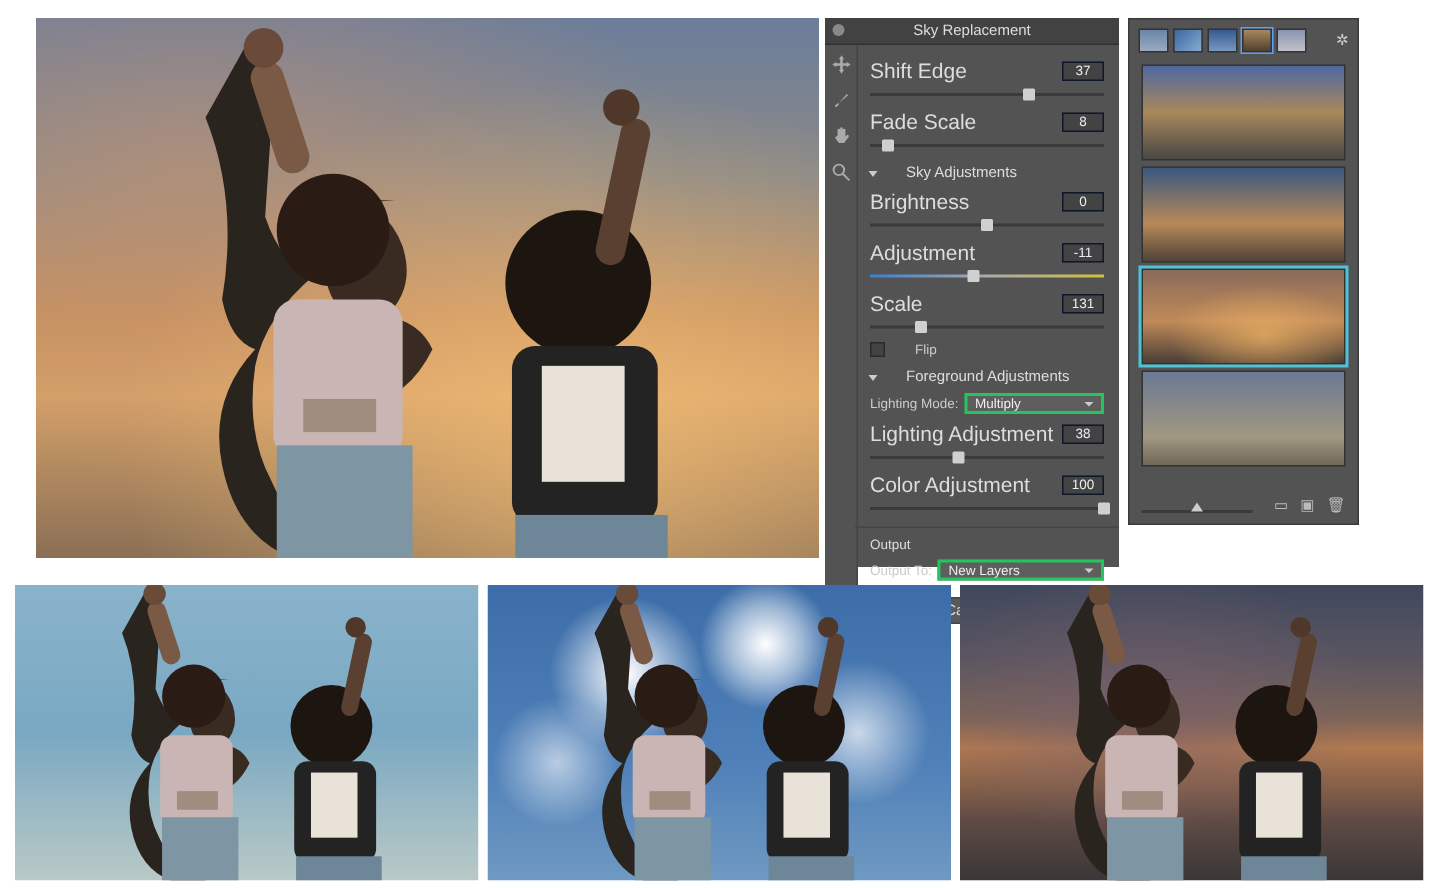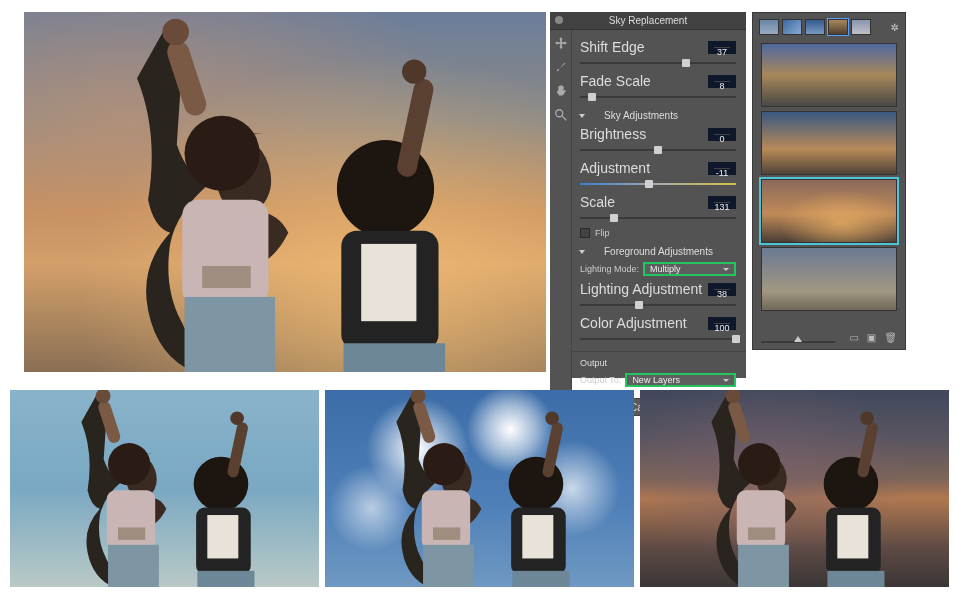--- a/index.html
+++ b/index.html
@@ -12,28 +12,28 @@
   .win-dot { position: absolute; left: 5px; top: 4px; width: 8px; height: 8px; border-radius: 50%; background: #888; }
   .dialog-body { display: flex; flex: 1; }
   .dialog-tools { width: 22px; background: #535353; border-right: 1px solid #444; display: flex; flex-direction: column; align-items: center; padding-top: 6px; gap: 10px; }
   .tool-icon { width: 14px; height: 14px; color: #aaa; }
   .dialog-content { flex: 1; padding: 6px 10px 6px 8px; display: flex; flex-direction: column; gap: 2px; font-size: 9px; }
   .sky-row { display: flex; align-items: center; gap: 6px; margin-bottom: 6px; }
   .sky-thumb { width: 58px; height: 42px; border: 1px solid #2e2e2e; background: linear-gradient(180deg,#8a6a4a 0%,#c68a4e 40%,#6a5a48 60%,#3a3a3a 100%); position: relative; }
   .sky-thumb::after{content:"";position:absolute;right:-12px;top:50%;border:4px solid transparent;border-top-color:#ccc;transform:translateY(-2px);}
   .param-row { display: flex; justify-content: space-between; align-items: center; margin-top: 3px; }
   .param-label { color: #ddd; font-size: 14px; }
-  .param-value { width: 28px; height: 13px; background: #434343; border: 6px solid #0f172a; text-align: center; font-size: 9px; color: #eee; line-height: 11px; }
+  .param-value { width: 28px; height: 13px; background: #434343; border: 1px solid #0f172a; text-align: center; font-size: 9px; color: #eee; line-height: 11px; }
   .slider { position: relative; height: 10px; margin-top: 1px; }
   .slider-track { position: absolute; left: 0; right: 0; top: 4px; height: 2px; background: #3a3a3a; }
   .slider-thumb { position: absolute; top: 1px; width: 8px; height: 8px; background: #d0d0d0; border-radius: 1px; transform: translateX(-50%); }
   .slider-temp .slider-track { background: linear-gradient(90deg,#3a7fd0,#aaa,#d0c040); }
   .section-head { display:flex; align-items:center; gap:20px; margin-top:6px; font-size:10px; color:#ddd; }
   .disclosure { width:0;height:0;border-left:4px solid #ccc;border-top:3px solid transparent;border-bottom:3px solid transparent; transform:rotate(90deg);}
-  .flip-row { display:flex; gap:5px; margin-top:3px;}
+  .flip-row { display:flex; gap:20px; margin-top:3px;}
   .checkbox { width:10px;height:10px;border:1px solid #2a2a2a;background:#434343;display:inline-flex;align-items:center;justify-content:center;}
   .checkbox.checked::after{content:"✓";font-size:8px;color:#5aa0ff;line-height:1;}
   .select-row { display:flex;align-items:center;gap:4px;margin-top:3px;}
   .select-box { flex:1;height:14px;background:#5e5e5e;border:2px solid #22c55e;color:#eee;padding:0 5px;font-size:9px;display:flex;align-items:center;justify-content:space-between;}
   .select-box::after{content:"";border:3px solid transparent;border-top-color:#ccc;transform:translateY(2px);}
   .hr { height:1px;background:#444;margin:5px -10px 4px;}
   .dialog-footer {padding:5px 10px 8px;display:flex;align-items:center;gap:6px;}
   .btn { height:18px;border-radius:10px;font-size:10px;display:flex;align-items:center;justify-content:center;flex:1;}
   .btn-cancel{background:#5a5a5a;border:1px solid #444;color:#ddd;}
   .btn-ok{background:#f0f0f0;color:#222;border:1px solid #bbb;}

